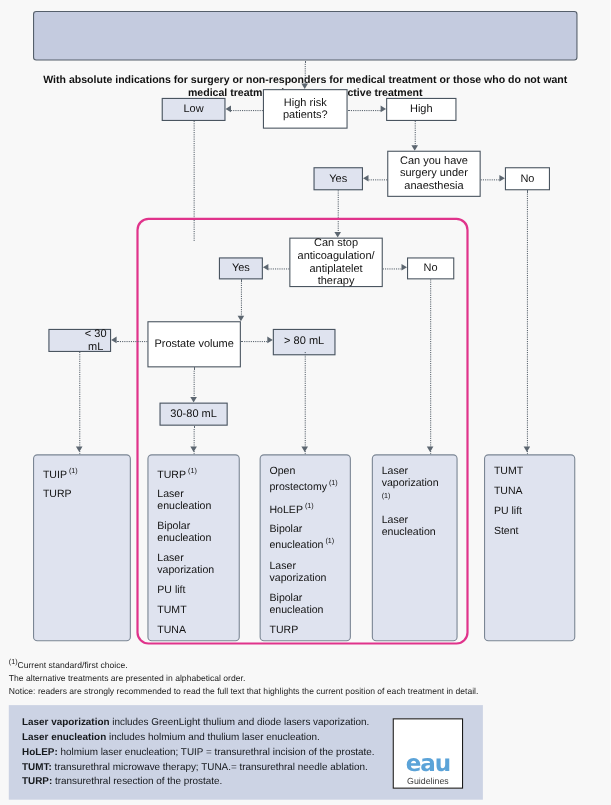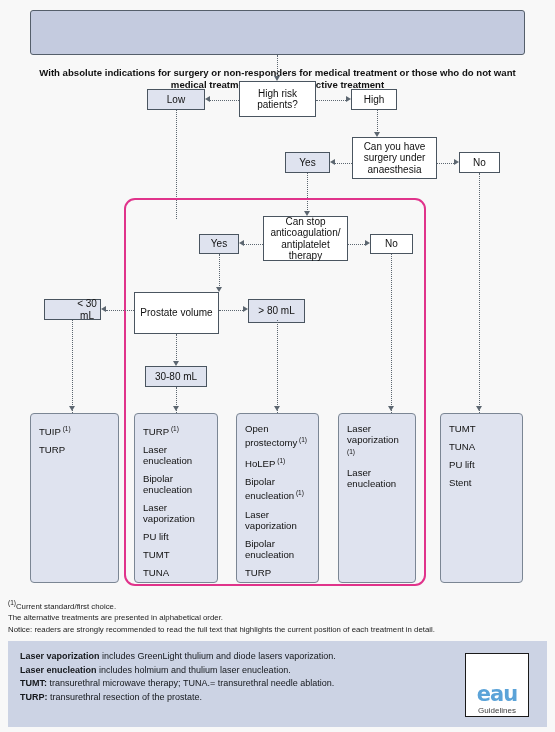--- a/index.html
+++ b/index.html
@@ -131,21 +131,21 @@
     font-size: 7.8px;
     line-height: 11.6px;
     color: #222222;
   }
 
   
   #legend {
     position: absolute;
     left: 8px;
     top: 641px;
-    width: 539px;
+    width: 431px;
     height: 86px;
     background: #ccd3e4;
     box-sizing: border-box;
   }
   #legend-text {
     position: absolute;
     left: 12px;
     top: 9px;
     width: 430px;
     font-size: 9px;
@@ -195,21 +195,21 @@
   <div class="arrow down" style="left:273.5px; top:76px;"></div>
 
   <div class="node" style="left:239px; top:81px; width:77px; height:36px;">
     <span>High risk patients?</span>
   </div>
 
   <div class="node fill" style="left:147px; top:89px; width:58px; height:21px;">
     <span>Low</span>
   </div>
 
-  <div class="node" style="left:351px; top:89px; width:46px; height:21px;text-align:center;">
+  <div class="node" style="left:351px; top:89px; width:64px; height:21px;text-align:center;">
     <span>High</span>
   </div>
 
   <div class="hline" style="left:210px; top:99.5px; width:29px;"></div>
   <div class="arrow left" style="left:205px; top:96px;"></div>
 
   <div class="hline" style="left:316px; top:99.5px; width:30px;"></div>
   <div class="arrow right" style="left:346px; top:96px;"></div>
 
   <div class="vline" style="left:176px; top:110px; height:109px;"></div>
@@ -333,20 +333,21 @@
   <div id="footnotes">
     <div><span class="sup">(1)</span><span>Current standard/first choice.</span></div>
     <div>The alternative treatments are presented in alphabetical order.</div>
     <div>Notice: readers are strongly recommended to read the full text that highlights the current position of each treatment in detail.</div>
   </div>
 
   <div id="legend">
     <div id="legend-text">
         <div><b>Laser vaporization</b><span> includes GreenLight thulium and diode lasers vaporization.</span></div>
         <div><b>Laser enucleation</b><span> includes holmium and thulium laser enucleation.</span></div>
+        <div><b>HoLEP:</b><span> holmium laser enucleation; TUIP = transurethral incision of the prostate.</span></div>
         <div><b>TUMT:</b><span> transurethral microwave therapy;  TUNA.= transurethral needle ablation.</span></div>
         <div><b>TURP:</b><span> transurethral resection of the prostate.</span></div>
       </div>
     <div id="eau-logo">
       <div class="eau-word">eau</div>
       <div class="eau-sub">Guidelines</div>
     </div>
   </div>
 
 </div>

